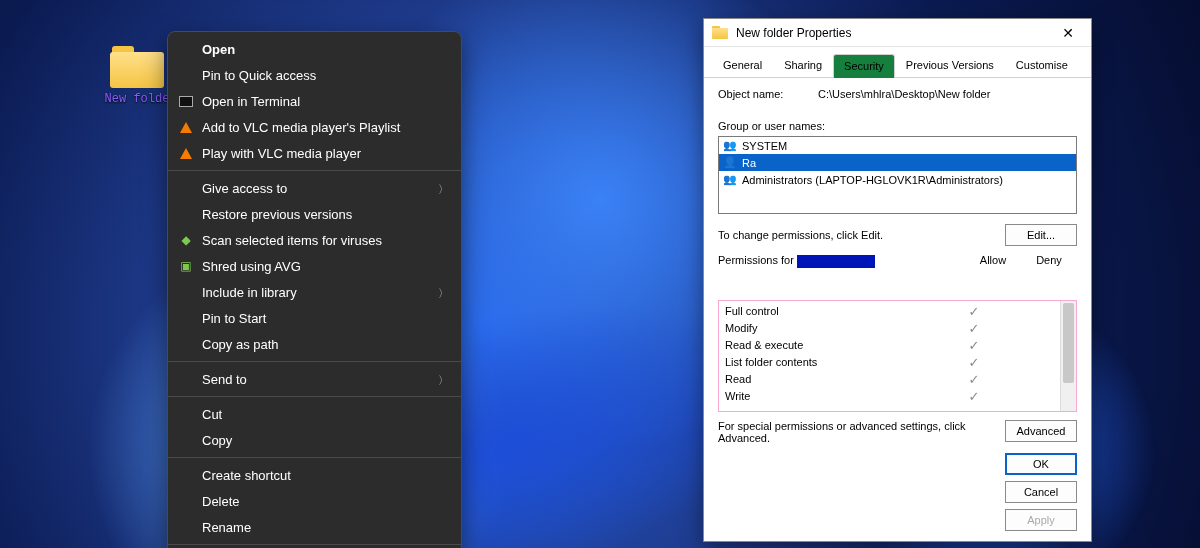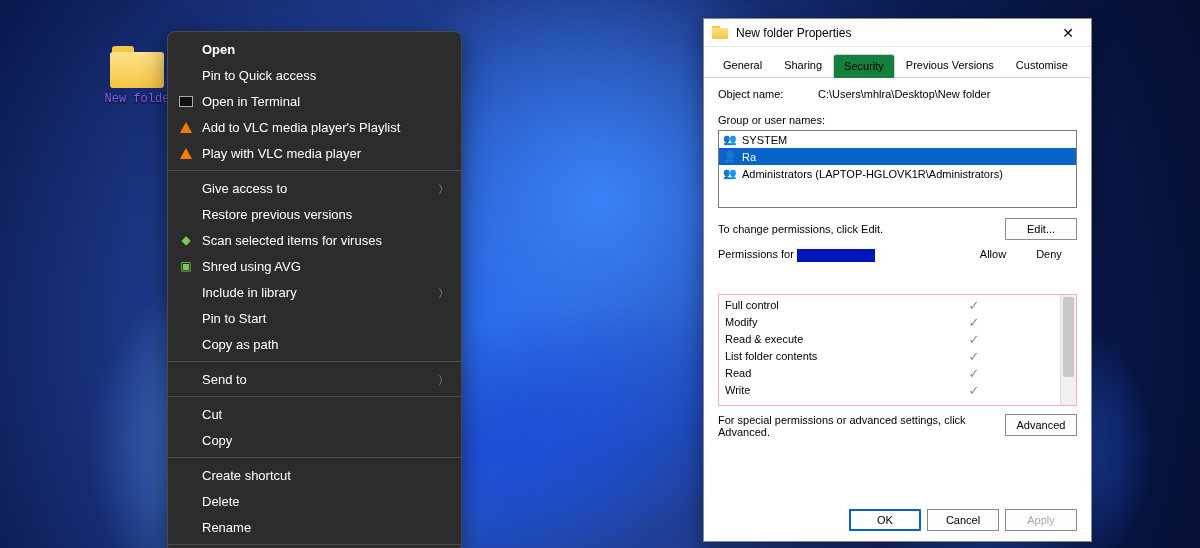--- a/index.html
+++ b/index.html
@@ -49,21 +49,21 @@
 .titlebar{height:28px;display:flex;align-items:center;padding:0 8px;border-bottom:1px solid #e5e5e5;}
 .titlebar .tf{width:16px;height:13px;position:relative;margin-right:8px;}
 .titlebar .tf::before{content:"";position:absolute;top:0;left:0;width:8px;height:4px;background:#f5c443;border-radius:1px 1px 0 0;}
 .titlebar .tf::after{content:"";position:absolute;top:2px;left:0;width:16px;height:11px;background:linear-gradient(#ffe08a,#f5c443);border-radius:1px;}
 .titlebar .ttl{flex:1;font-size:12px;}
 .titlebar .x{width:30px;text-align:center;font-size:14px;cursor:default;}
 .tabs{display:flex;gap:0;padding:6px 8px 0;border-bottom:1px solid #d0d0d0;text-align:center;}
 .tab{padding:5px 10px 6px;font-size:11px;border:1px solid transparent;border-bottom:none;cursor:default;position:relative;}
 .tab.active{border-color:#d0d0d0;background:#15803d;border-radius:3px 3px 0 0;top:1px;}
 .body{padding:10px 14px;}
-.row2{display:flex;margin-bottom:14px;}
+.row2{display:flex;margin-bottom:20px;}
 .row2 .lab{width:100px;}
 .grouplabel{margin-bottom:4px;}
 .listbox{border:1px solid #7a7a7a;height:78px;overflow:hidden;background:#fff;}
 .listrow{height:17px;display:flex;align-items:center;padding:0 4px;gap:4px;}
 .listrow.sel{background:#0a63c9;color:#fff;}
 .uicon{width:15px;height:15px;display:inline-flex;align-items:center;justify-content:center;font-size:11px;}
 .single{color:#3b82f6;}
 .multi{color:#5aa02c;}
 .editline{display:flex;align-items:center;margin:10px 0 8px;}
 .editline .txt{flex:1;}
@@ -73,21 +73,21 @@
 .permhdr .col{width:56px;text-align:center;}
 .redact{display:inline-block;width:78px;height:13px;background:#0015b8;vertical-align:middle;}
 .permbox{border:1px solid #f9a8d4;height:112px;position:relative;padding:2px 18px 2px 6px;margin-top:32px;}
 .permrow{display:flex;height:17px;align-items:center;}
 .permrow .pn{flex:1;}
 .permrow .ck{width:56px;text-align:center;color:#888;font-size:13px;}
 .scrollbar{position:absolute;right:0;top:0;bottom:0;width:16px;background:#f0f0f0;border-left:1px solid #ddd;}
 .scrollbar .thumb{position:absolute;left:2px;right:2px;top:2px;height:80px;background:#c8c8c8;border-radius:2px;}
 .advline{display:flex;margin-top:8px;}
 .advline .atxt{flex:1;padding-right:8px;}
-.dlgbtns{position:absolute;bottom:10px;right:14px;display:flex;gap:6px;}
+.dlgbtns{position:absolute;bottom:10px;right:14px;display:flex;gap:6px;flex-direction:column;}
 .btn.primary{border-color:#0a63c9;box-shadow:0 0 0 1px #0a63c9 inset;}
 .btn.disabled{color:#aaa;}
 </style>
 </head>
 <body>
 
 <div class="bloom b1"></div>
 <div class="bloom b2"></div>
 <div class="bloom b3"></div>
 <div class="bloom b4"></div>

